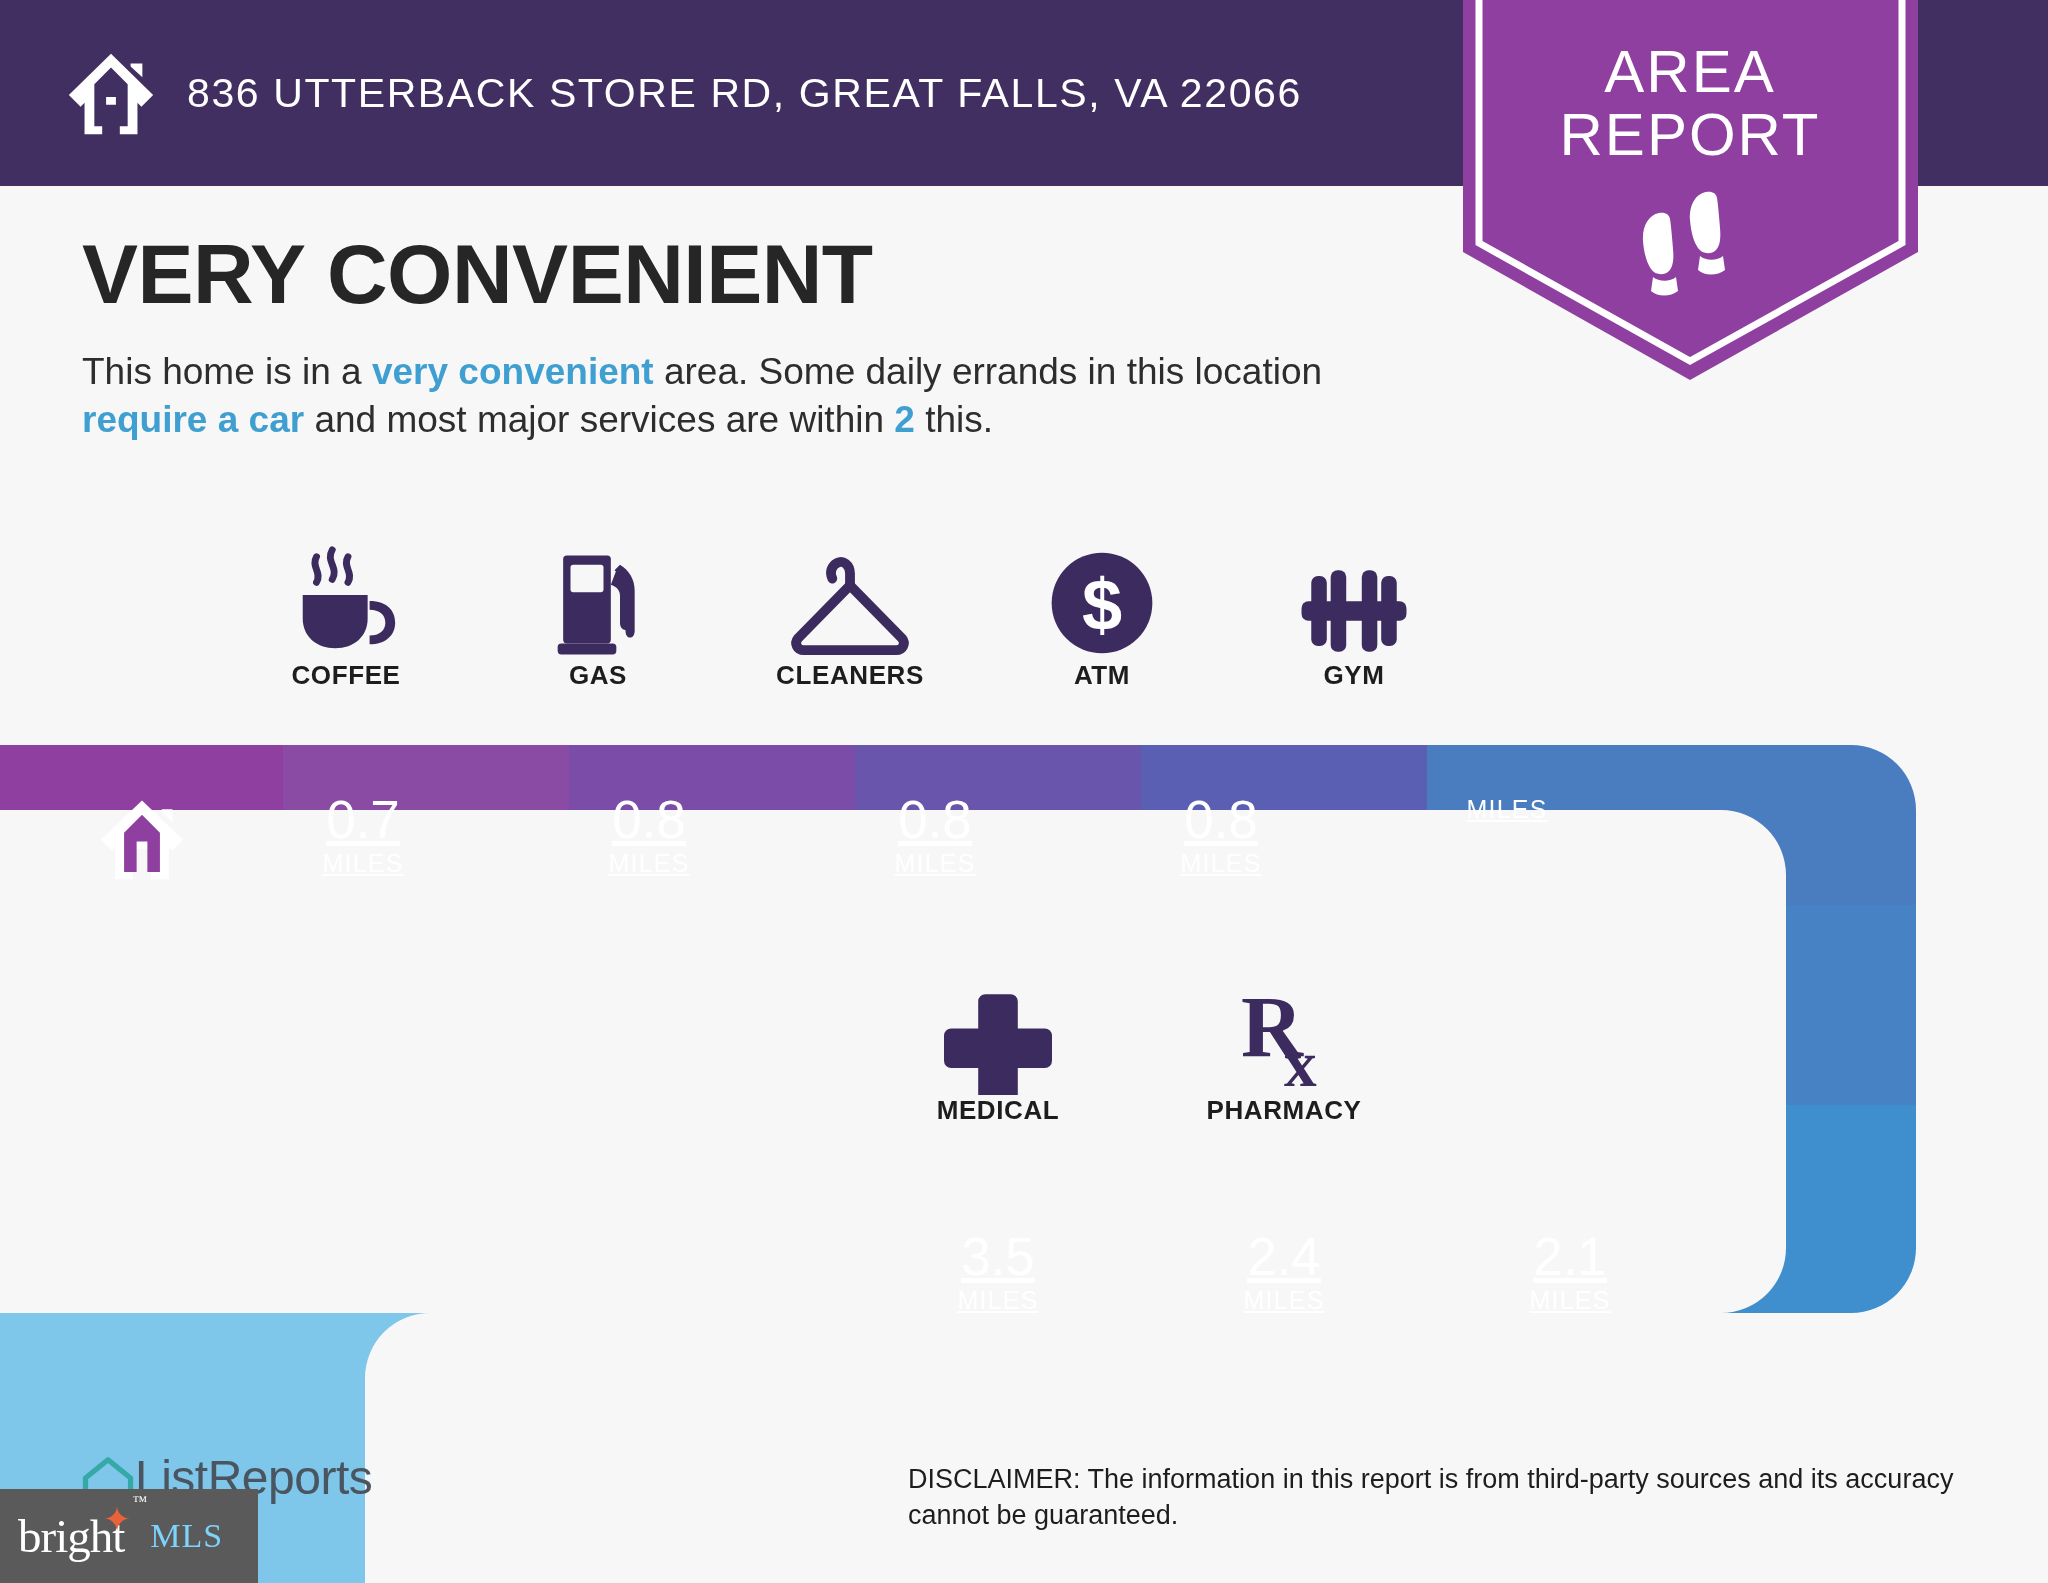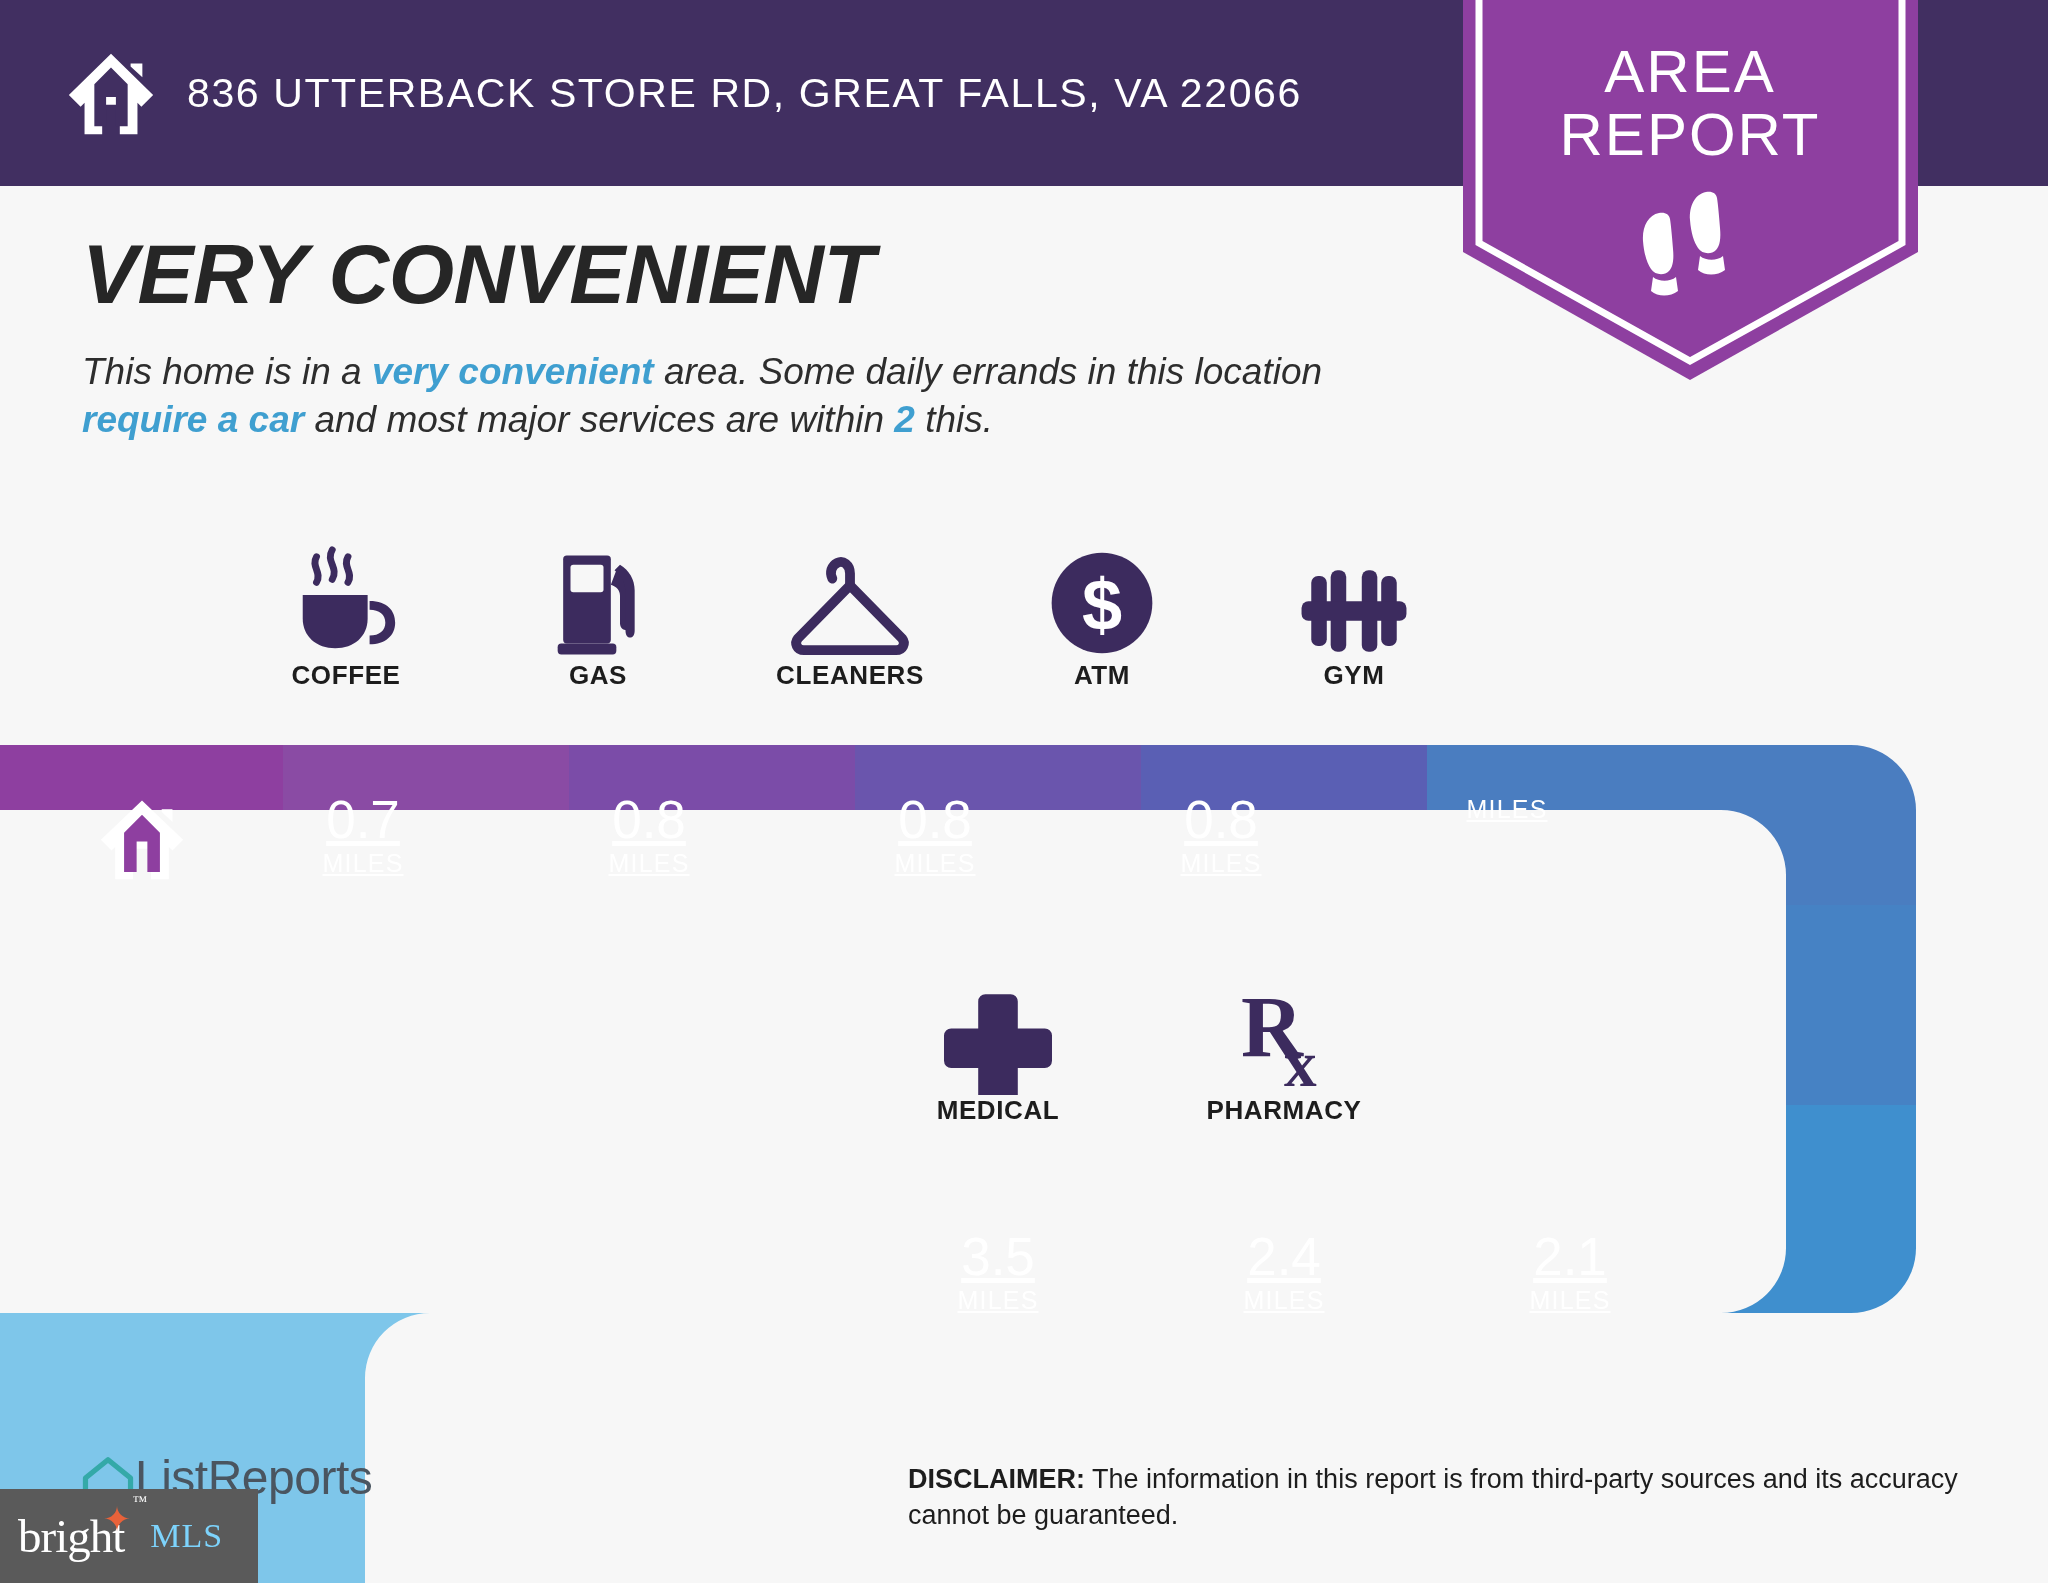--- a/index.html
+++ b/index.html
@@ -25,21 +25,21 @@
     letter-spacing:1.6px;
     font-weight:400;
     white-space:nowrap;
   }
 
   
   .pennant { position:absolute; left:1463px; top:0; width:455px; height:380px; z-index:6; }
   .pennant svg { display:block; }
 
   
-  .intro { position:absolute; left:82px; top:232px; width:1400px;font-style:italic; }
+  .intro { position:absolute; left:82px; top:232px; width:1400px; }
   .headline {
     font-size:84px; font-weight:700; color:#262626;
     letter-spacing:-0.5px; line-height:1.0;
   }
   .sub {
     margin-top:32px; font-size:37px; line-height:1.30; color:#2d2d2d; max-width:1355px;
   }
   .hl { color:#3f9fd0; font-weight:700; }
 
   
@@ -77,21 +77,21 @@
   }
   .lr-logo .lr-mark { width:52px; height:46px; }
   .lr-logo .lr-text {
     margin-left:1px; font-size:48px; color:#4a5560; letter-spacing:-0.5px;
   }
 
   .disclaimer {
     position:absolute; left:908px; top:1462px; width:1080px;
     font-size:27px; line-height:1.33; color:#1d1d1d; z-index:4;
   }
-  .disclaimer b { font-weight:700; }
+  .disclaimer b { font-weight:400; }
 
   .mls {
     position:absolute; left:0px; top:1489px; width:258px; height:94px;
     background:#5a5a5a; display:flex; align-items:center; z-index:8;
   }
   .mls .mls-bright {
     font-family:"Liberation Serif", serif; font-size:47px; color:#ffffff;
     margin-left:18px; letter-spacing:-1px; position:relative;
   }
   .mls .spark {

